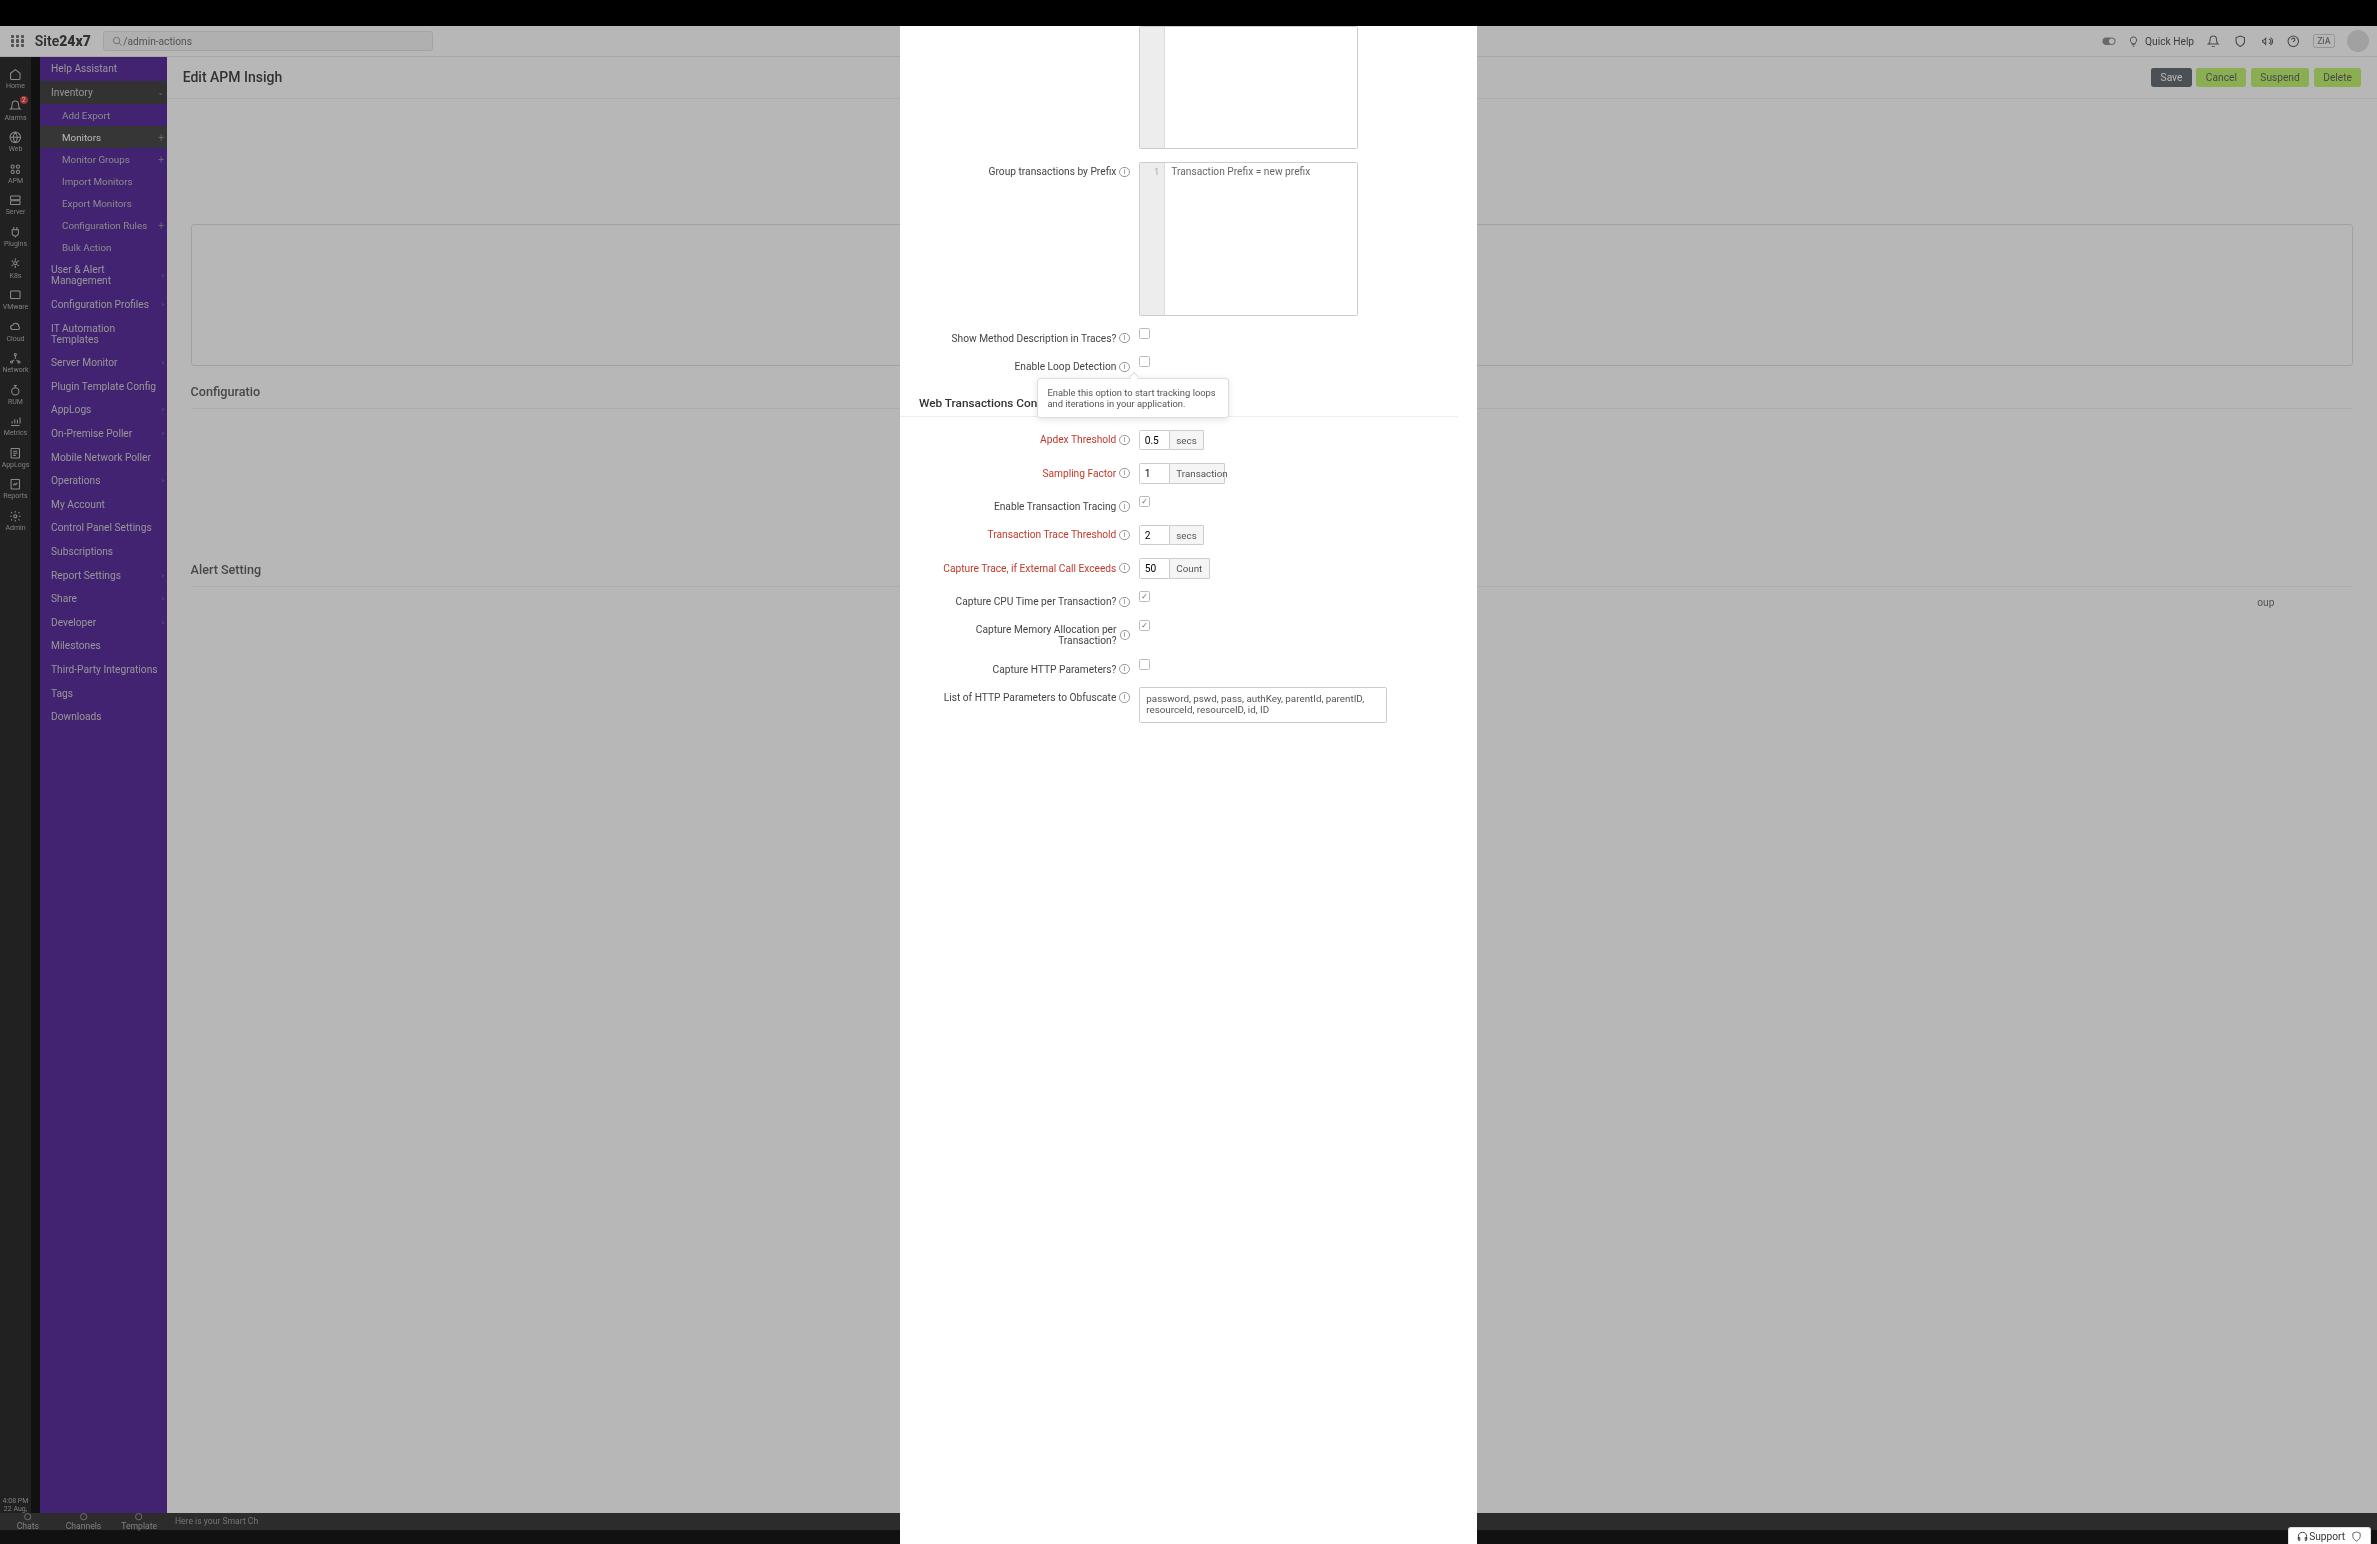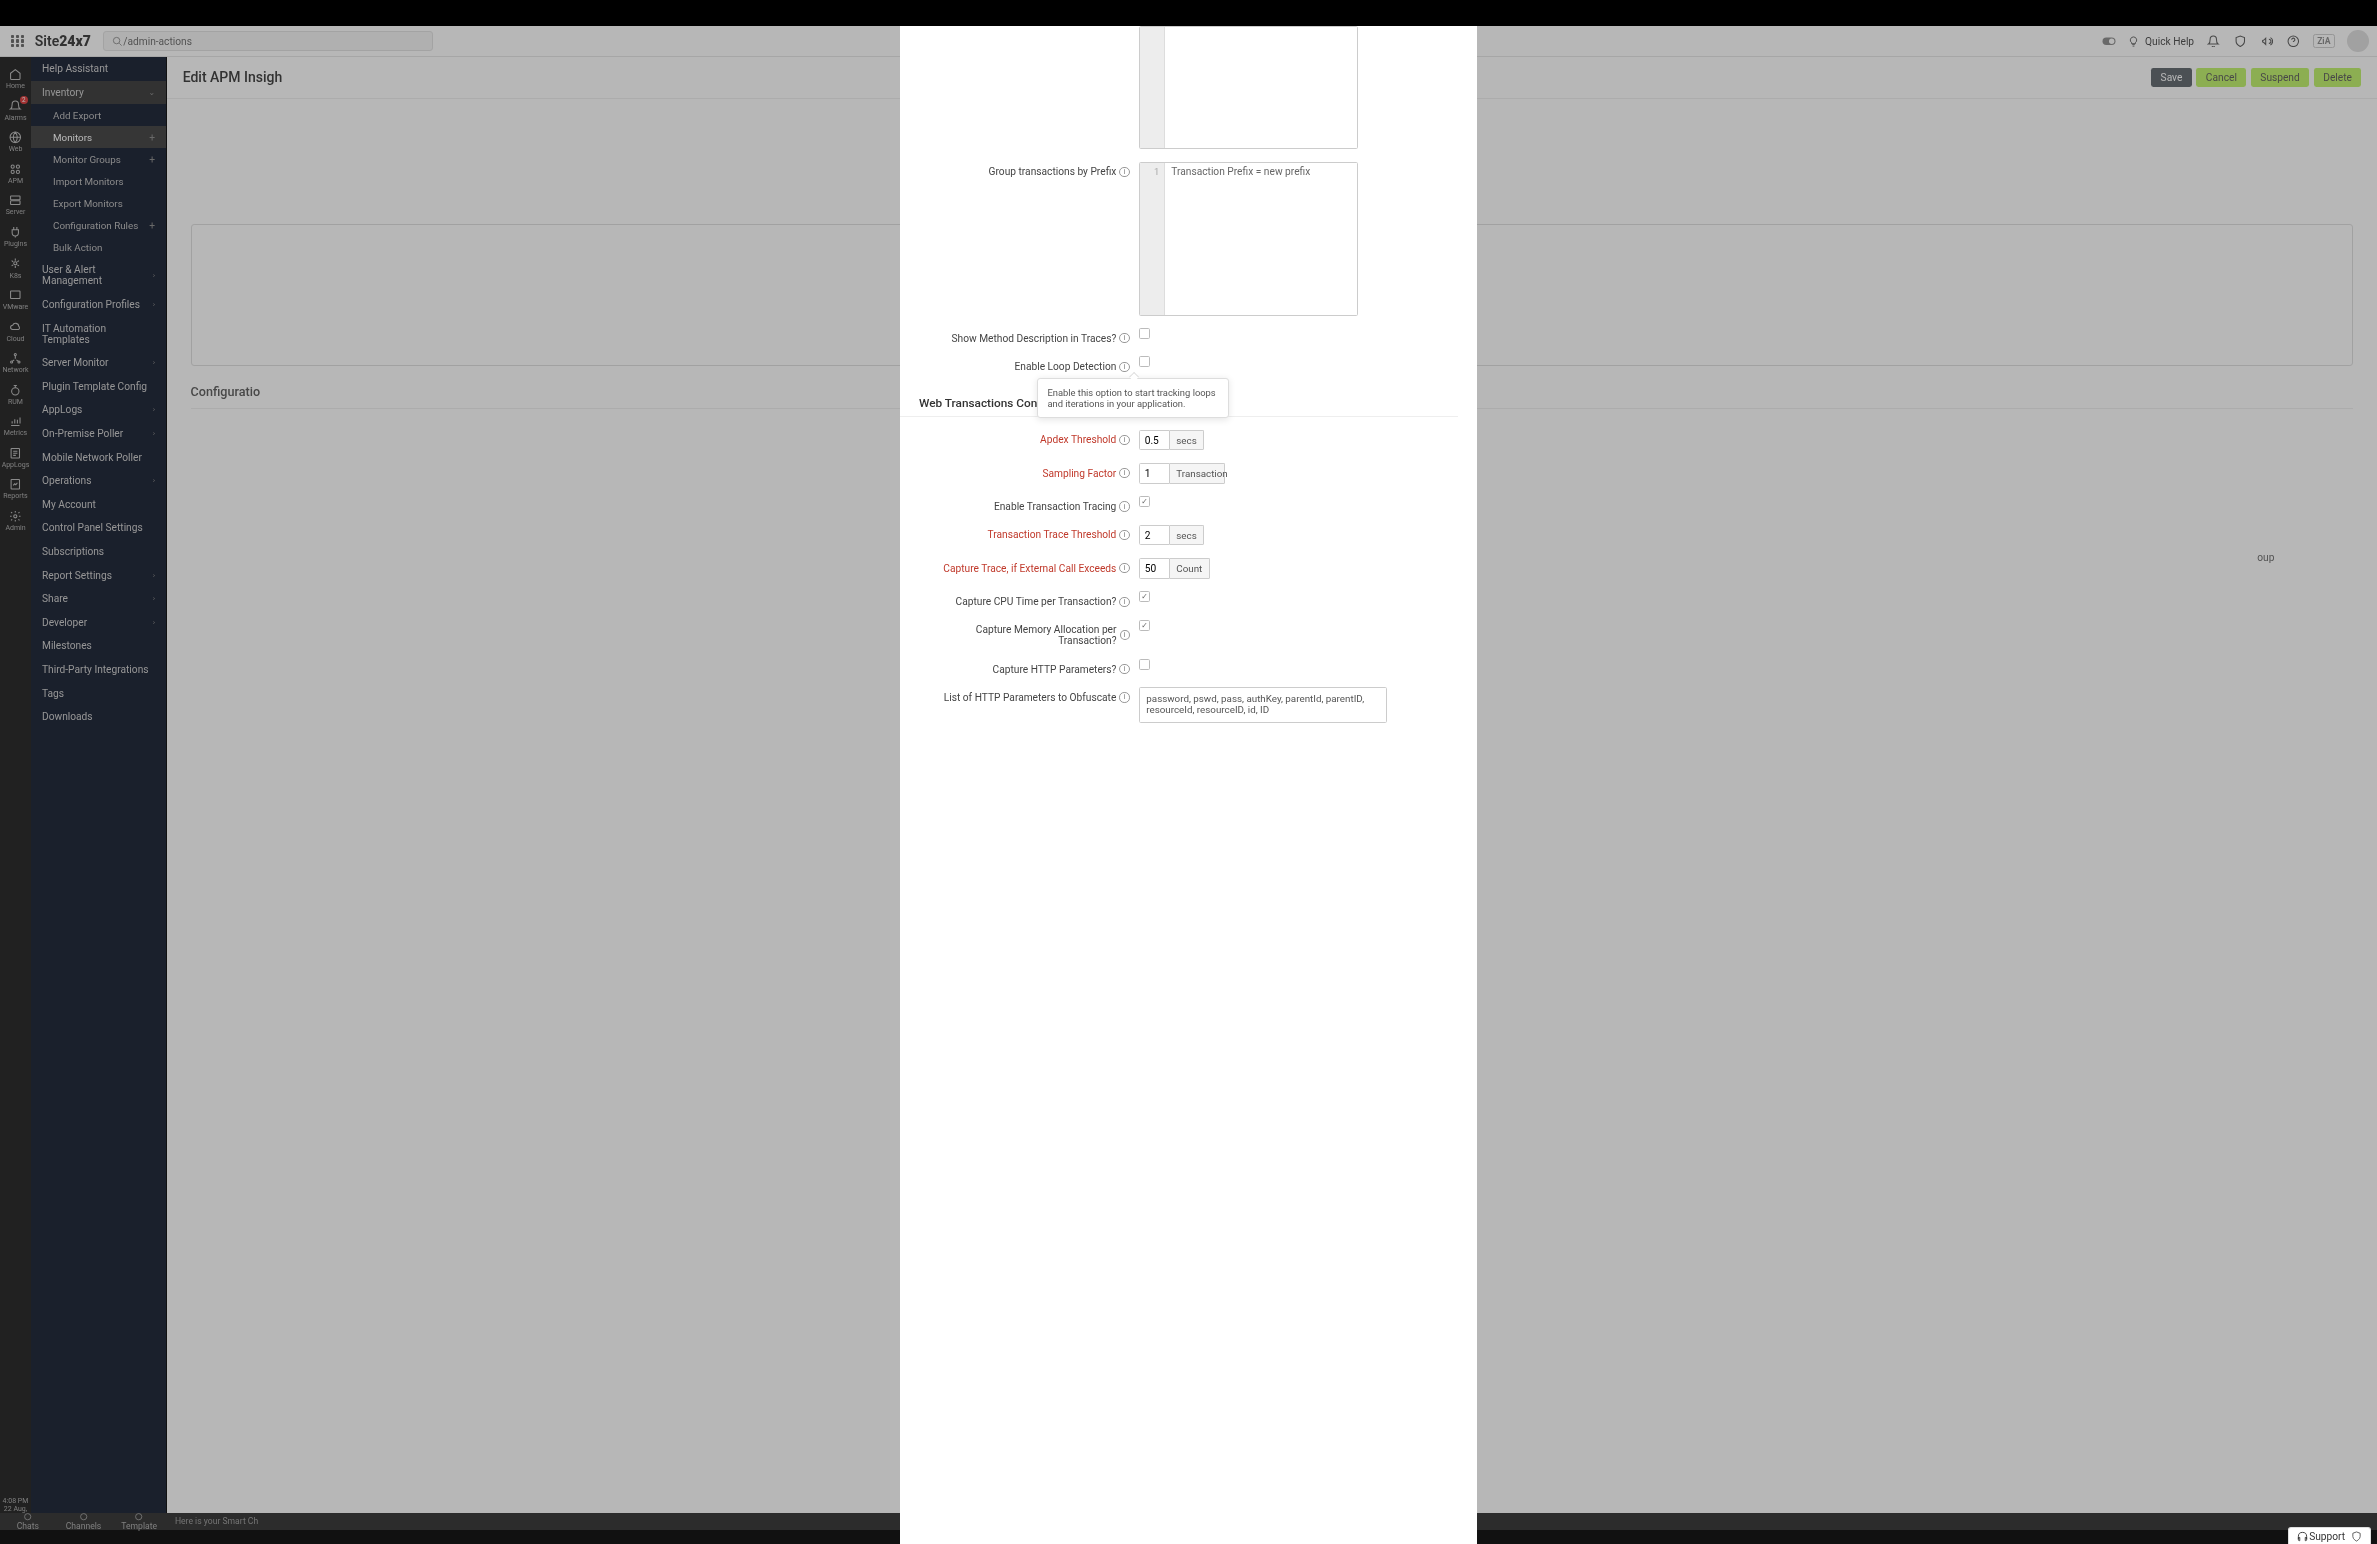--- a/index.html
+++ b/index.html
@@ -19,21 +19,21 @@
 .quick-help{display:flex;align-items:center;gap:6px;font-size:10.2px;color:#444;cursor:pointer}
 .zia-badge{font-size:8.6px;font-weight:700;color:#888;border:0.8px solid #ccc;border-radius:2.4px;padding:0.8px 3.1px}
 .avatar{width:22px;height:22px;border-radius:50%;background:#ddd}
 
 .left-rail{position:absolute;top:57px;left:0;bottom:17.3px;width:31px;background:#1a1a1a;display:flex;flex-direction:column;align-items:center;padding-top:6.3px;color:#aaa;font-size:7px}
 .rail-item{display:flex;flex-direction:column;align-items:center;gap:1.6px;padding:4.7px 0;cursor:pointer;width:100%;position:relative}
 .rail-item .ri{width:12.6px;height:12.6px}
 .rail-badge{position:absolute;top:1.6px;right:3.1px;background:#d33;color:#fff;font-size:6.3px;border-radius:4.7px;padding:0 2.4px}
 .rail-time{margin-top:auto;text-align:center;padding:4.7px 0;font-size:7px;line-height:1.2}
 
-.sidebar{position:absolute;top:57px;left:31px;bottom:17.3px;width:135px;background:#0f172a;color:#ccc;overflow-y:auto;font-size:10.2px}
+.sidebar{position:absolute;top:57px;left:40px;bottom:17.3px;width:135px;background:#4c1d95;color:#ccc;overflow-y:auto;font-size:10.2px}
 .sb-item{padding:6.3px 11px;cursor:pointer;display:flex;align-items:center;justify-content:space-between}
 .sb-item.expanded{background:#333}
 .sb-sub{padding:5.5px 11px 5.5px 22px;cursor:pointer;display:flex;align-items:center;justify-content:space-between;color:#bbb;font-size:9.8px}
 .sb-sub.active{background:#3a3a3a;color:#fff}
 .chev{font-size:7.9px;color:#888}
 .plus{font-size:10.2px;color:#888}
 
 .main{position:absolute;top:57px;left:167px;right:0;bottom:17.3px;background:#fff;overflow:hidden}
 .page-header{display:flex;align-items:center;justify-content:space-between;padding:11px 15.7px;border-bottom:0.8px solid #eee}
 .page-title{font-size:14px;font-weight:500;color:#333}
@@ -369,20 +369,21 @@
         <button class="btn btn-secondary">Cancel</button>
         <button class="btn btn-secondary">Suspend</button>
         <button class="btn btn-secondary">Delete</button>
       </div>
     </div>
     <div class="bg-sections">
       <div style="height:102px"></div>
       <div class="bg-box"></div>
       <div class="bg-section-title">Configuratio</div>
       <div style="height:134px"></div>
+      <div class="bg-section-title">Alert Setting</div>
       <div style="text-align:right;padding-right:79px;color:#666">oup</div>
     </div>
   </div>
 
   <div class="bottom-bar">
     <div class="bottom-tabs" id="btabs">
         <div class="bottom-tab">
           <svg class="bi" viewBox="0 0 24 24" fill="none" stroke="#aaa" stroke-width="2">
             <circle cx="12" cy="12" r="8"></circle>
           </svg>

